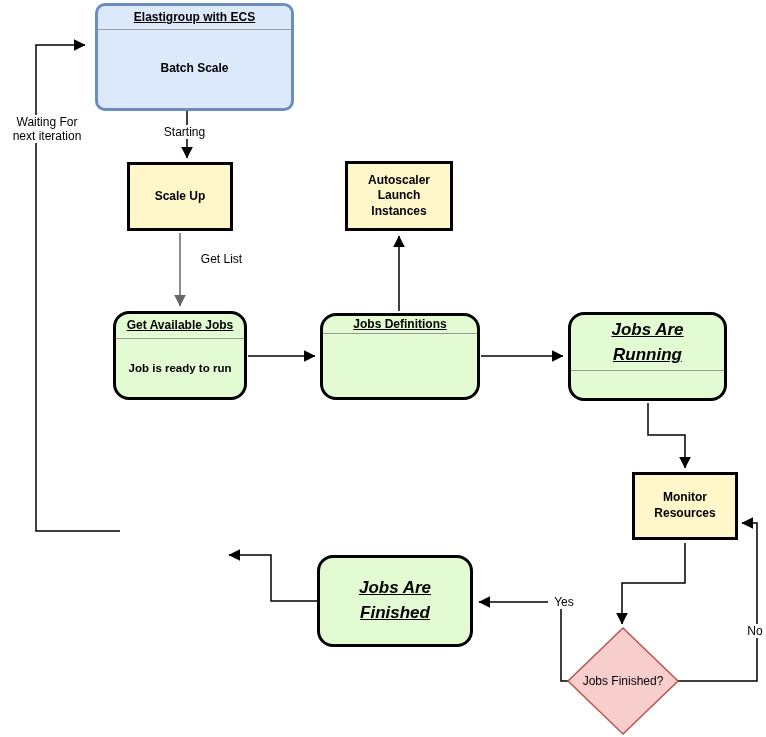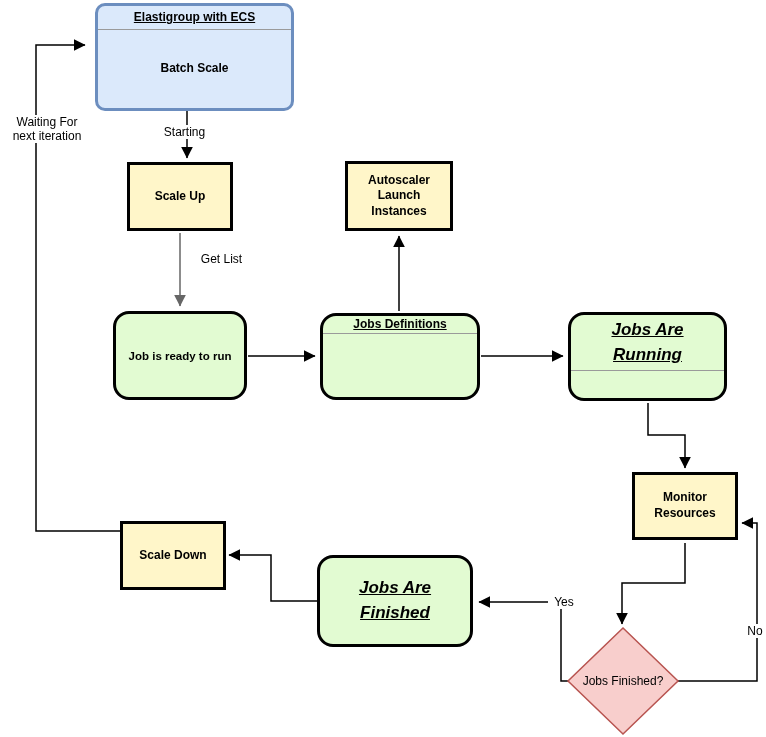--- a/index.html
+++ b/index.html
@@ -80,40 +80,40 @@
     <div class="comp-body fs12">Batch Scale</div>
   </div>
 
   <div class="node yellow center bold fs12" style="left:127px; top:162px; width:106px; height:69px;">Scale Up</div>
 
   <div class="node yellow center bold fs12 pre" style="left:345px; top:161px; width:108px; height:70px;">Autoscaler
 Launch
 Instances</div>
 
   <div class="node green comp" style="left:113px; top:311px; width:134px; height:89px;">
+    <div class="comp-title fs12" style="height:24px;">Get Available Jobs</div>
     <div class="comp-body" style="font-size:11.5px;">Job is ready to run</div>
   </div>
 
   <div class="node green comp" style="left:320px; top:313px; width:160px; height:87px;">
     <div class="comp-title fs12" style="height:17px;">Jobs Definitions</div>
   </div>
 
   <div class="node green comp" style="left:568px; top:312px; width:159px; height:89px;">
     <div class="comp-title big pre" style="height:55px;">Jobs Are
 Running</div>
     <div class="comp-body"></div>
   </div>
 
   <div class="node yellow center bold fs12 pre" style="left:632px; top:472px; width:106px; height:68px;">Monitor
 Resources</div>
 
   <div class="node green center bold big pre underline" style="left:317px; top:555px; width:156px; height:92px;">Jobs Are
 Finished</div>
 
-  <div class="node yellow center bold fs12" style="left:120px; top:521px; width:106px; height:69px;">Scale Down</div>
 
   <div class="diamond-label" style="left:563px; top:674px; width:120px;">Jobs Finished?</div>
 
   <div class="elabel" style="left:0px; top:115px; width:72px;margin-left:10px;">Waiting For
 next iteration</div>
   <div class="elabel" style="left:160px; top:125px; width:47px;">Starting</div>
   <div class="elabel" style="left:154px; top:252px; width:53px;margin-left:40px;">Get List</div>
   <div class="elabel" style="left:548px; top:595px; width:30px;">Yes</div>
   <div class="elabel" style="left:742px; top:624px; width:24px;">No</div>
 

